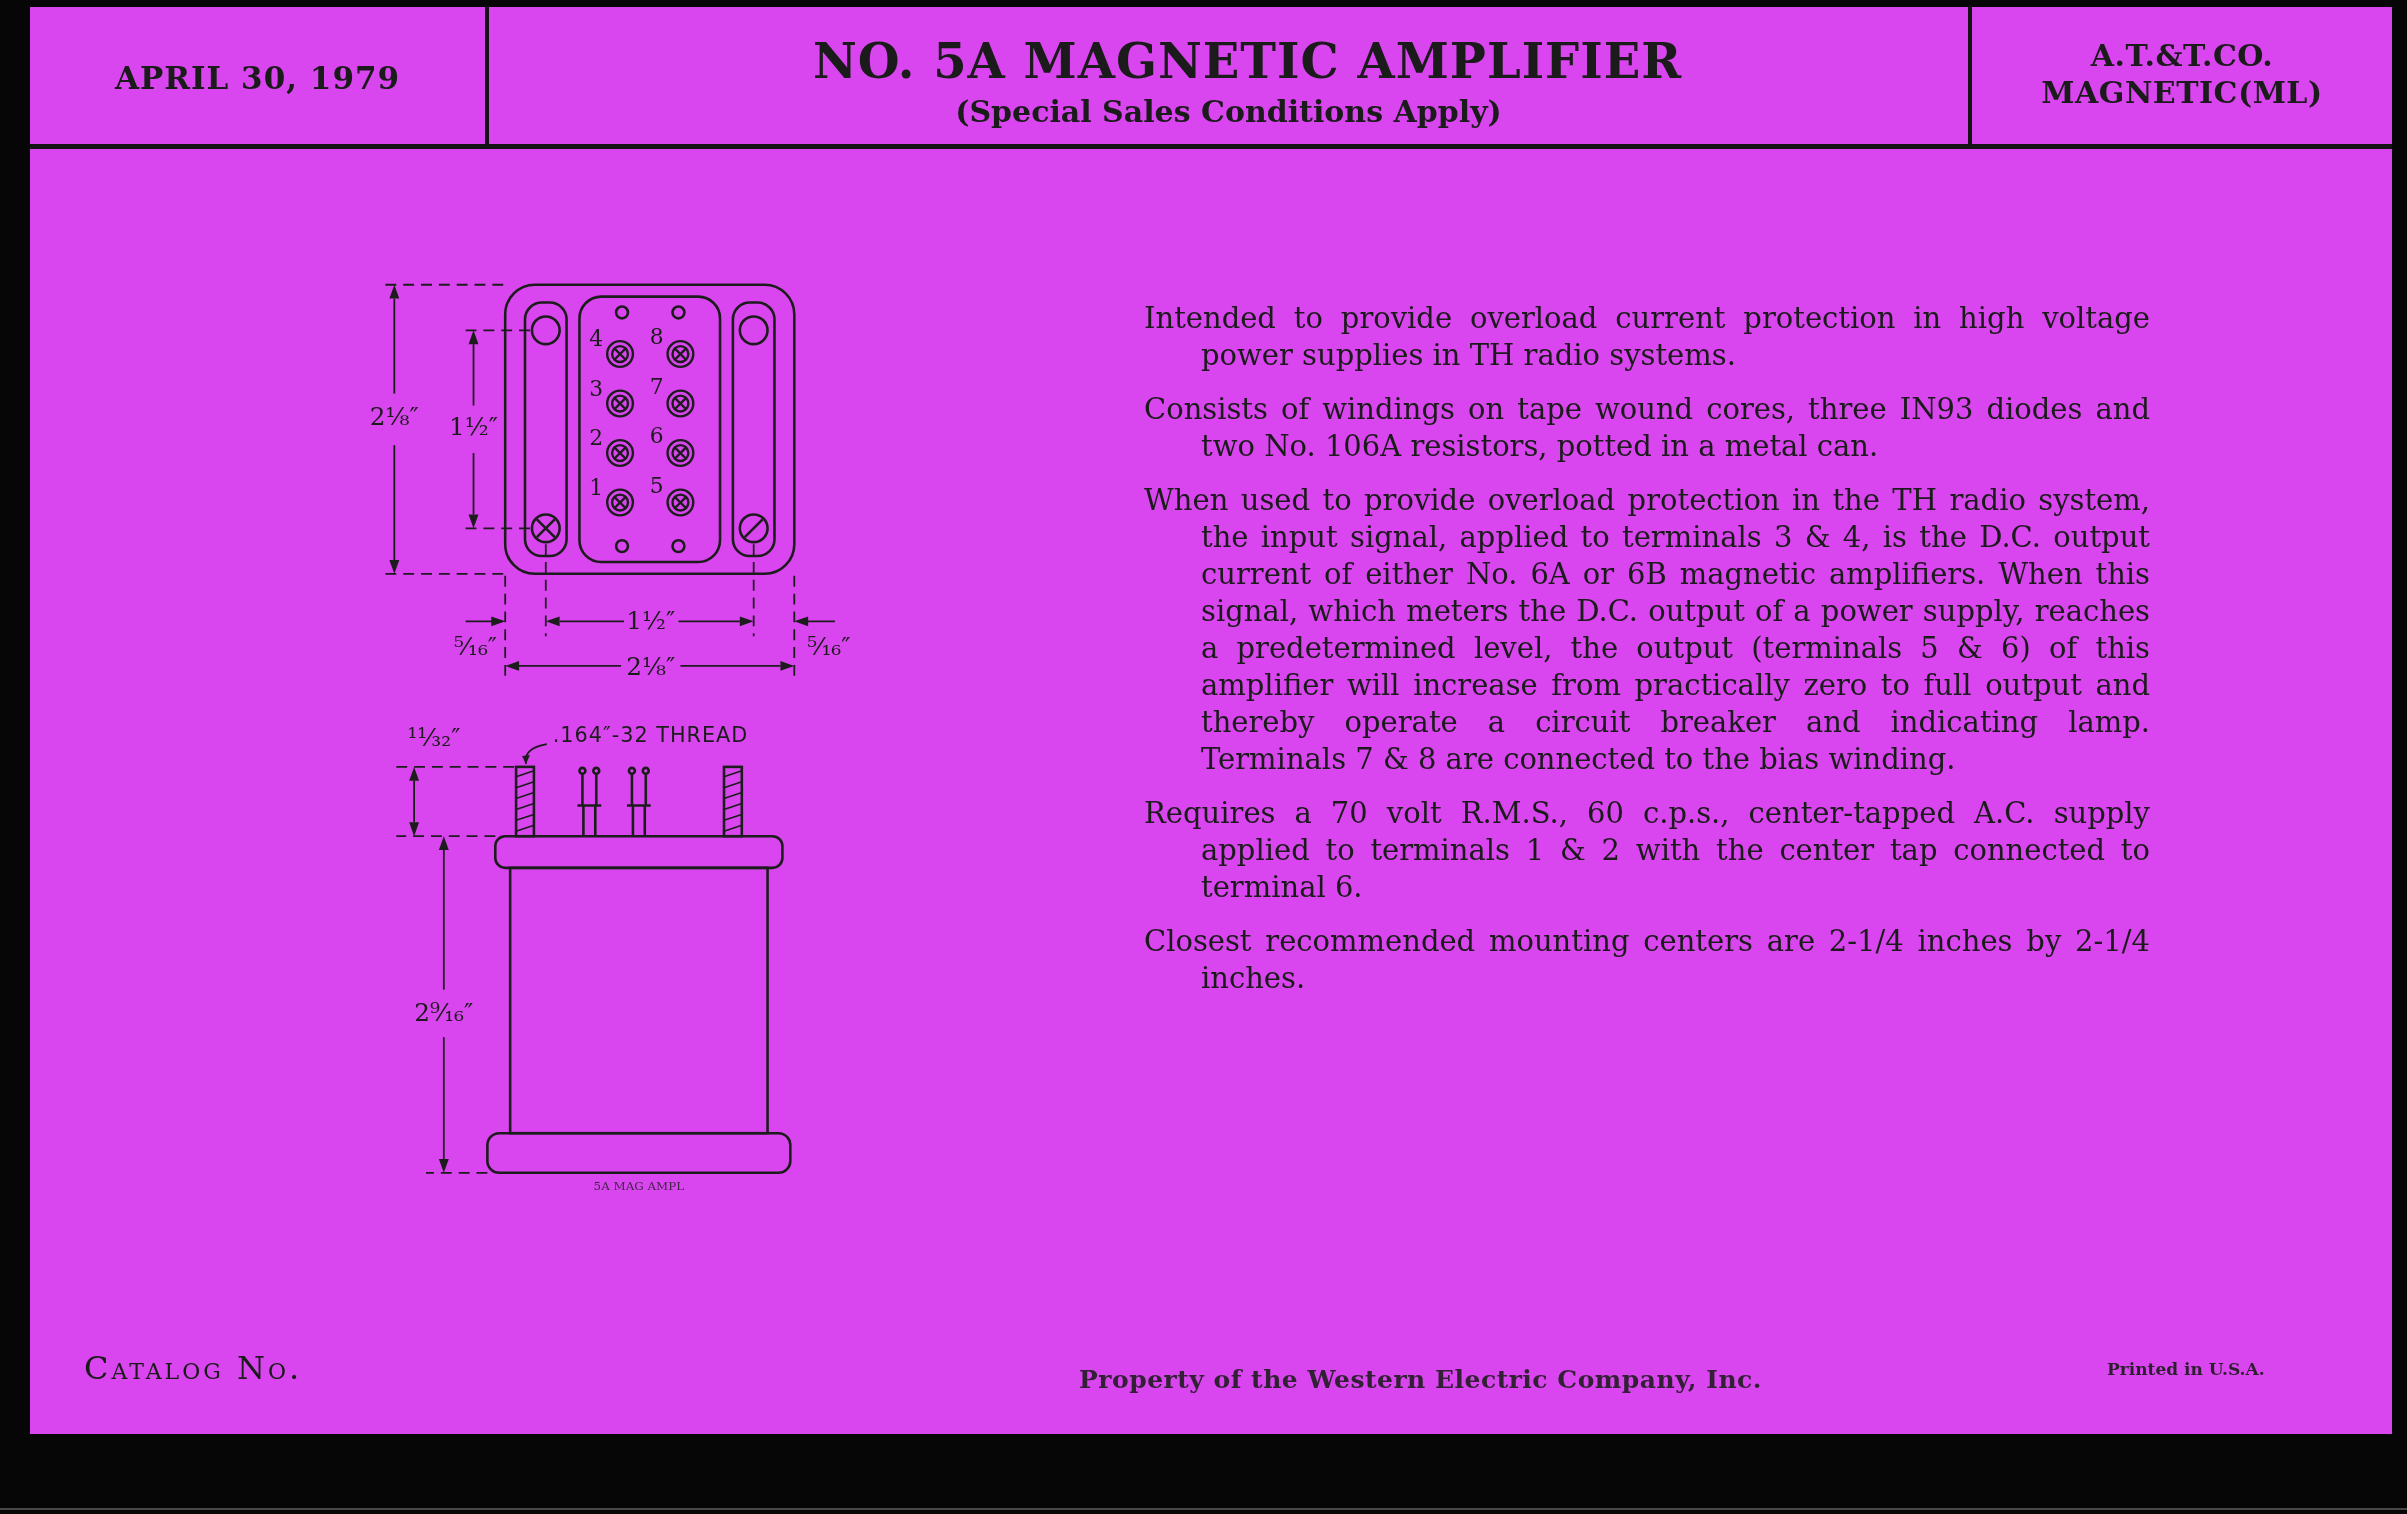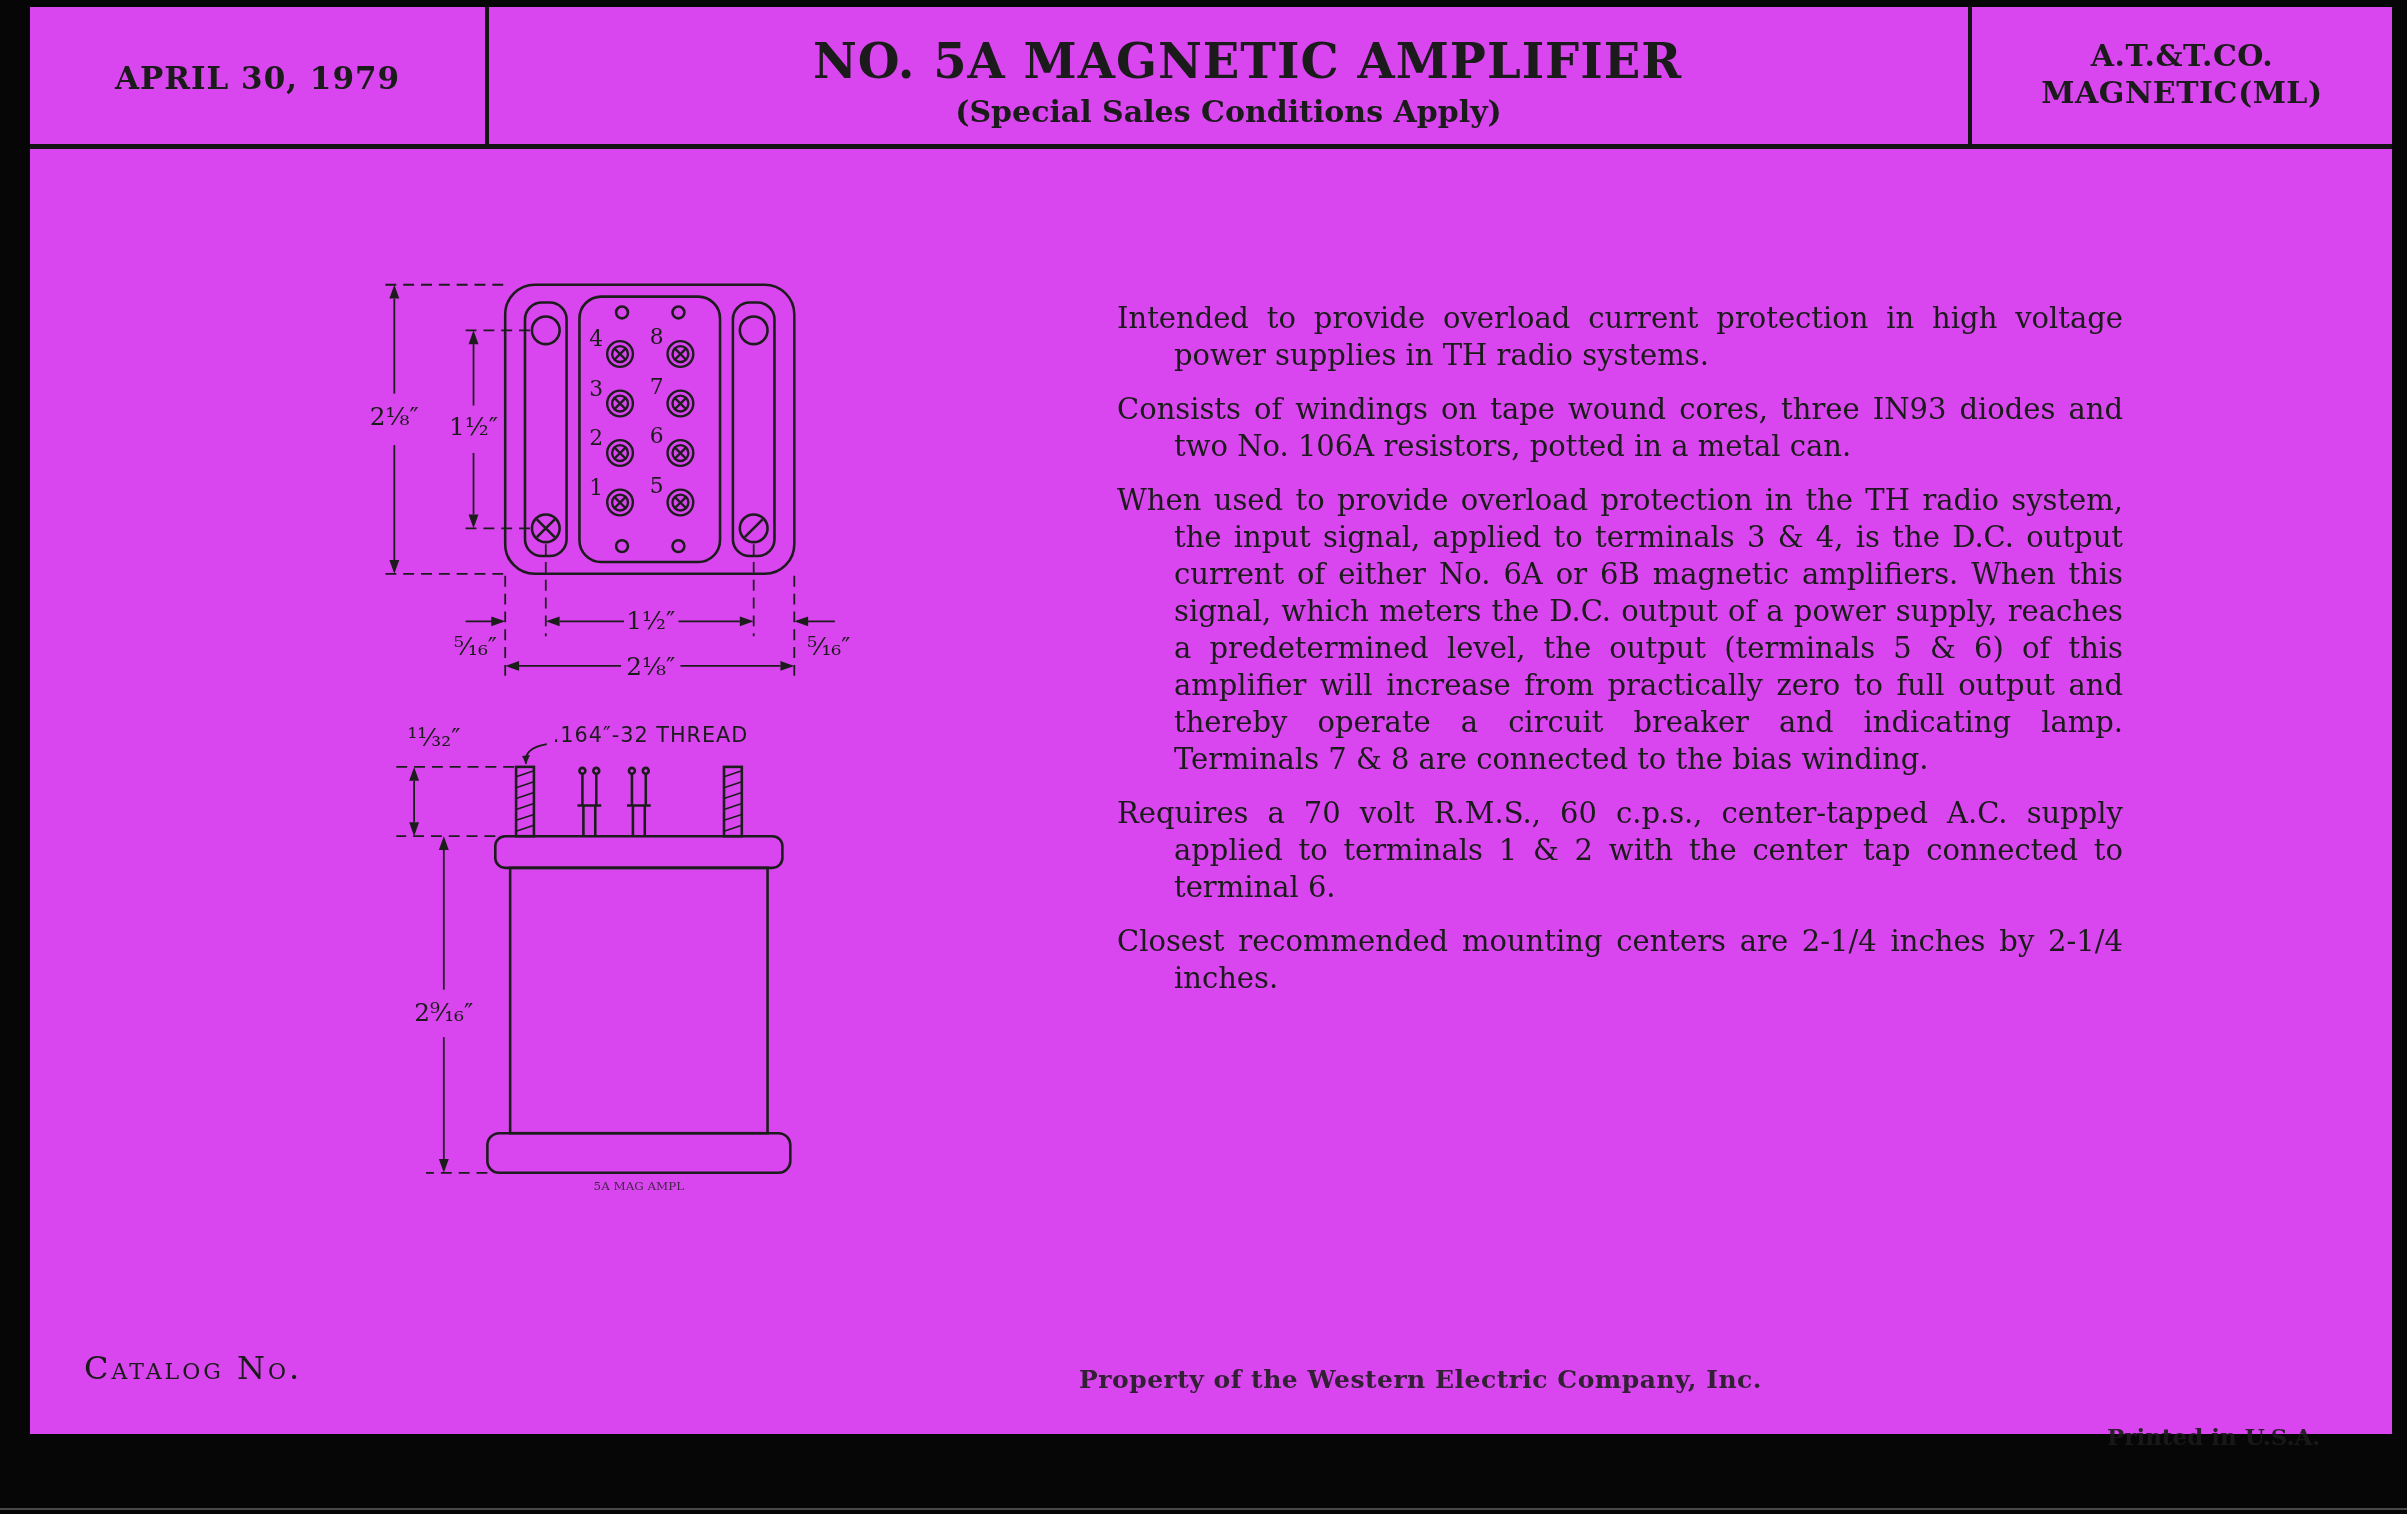--- a/index.html
+++ b/index.html
@@ -25,39 +25,39 @@
   .cell-left { position:absolute; left:0; top:0; width:455px; height:142px;
                display:flex; align-items:center; justify-content:center; }
   .date { font-size:31px; font-weight:bold; letter-spacing:1px; }
   .cell-mid { position:absolute; left:459px; top:0; width:1479px; height:142px; text-align:center; }
   .title { margin-top:26px; font-size:48px; font-weight:bold; letter-spacing:1px;padding-left:38px; }
   .subtitle { margin-top:5px; font-size:30px; font-weight:bold; }
   .cell-right { position:absolute; left:1942px; right:0; top:0; height:142px; text-align:center; padding-top:30px; }
   .org { font-size:30px; font-weight:bold; line-height:37px; letter-spacing:0.5px; }
 
   
-  .text-col { position:absolute; left:1087px; top:293px; width:1006px; }
+  .text-col { position:absolute; left:1114px; top:293px; width:1006px; }
   .text-col p {
     font-size:29px; line-height:37px; text-align:justify;
     padding-left:57px; text-indent:-57px; margin:0 0 17px 0;
   }
 
   
   .drawing { position:absolute; left:297px; top:248px; }
   .dash { stroke-dasharray:11 7; }
   .dim-label { font-family:"DejaVu Serif",serif; }
   .thread-label { font-family:"DejaVu Sans","Liberation Sans",sans-serif; letter-spacing:1px; }
 
   
   .footer-catalog {
     position:absolute; left:54px; top:1342px;
     font-variant:small-caps; font-size:32px; font-weight:normal; letter-spacing:3px;
   }
   .footer-property { position:absolute; left:1049px; top:1358px; font-size:25px; font-weight:600; letter-spacing:0.5px; opacity:.88; }
-  .footer-printed  { position:absolute; left:2077px; top:1416px; font-size:23px; font-weight:600; opacity:.9; }
+  .footer-printed  { position:absolute; left:2077px; top:1352px; font-size:17px; font-weight:600; opacity:.9; }
 </style>
 </head>
 <body>
 
 <div class="scan">
   <div class="page">
 
     <header class="header">
       <div class="cell-left">
         <div class="date">APRIL 30, 1979</div>

